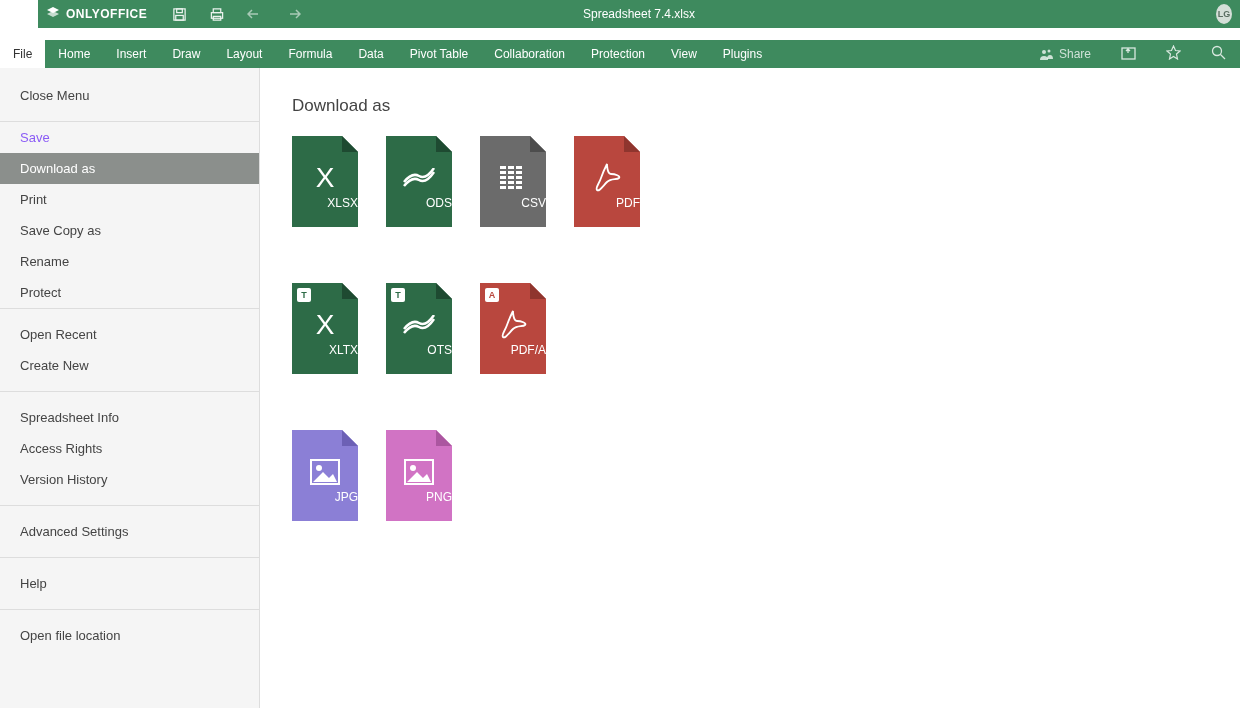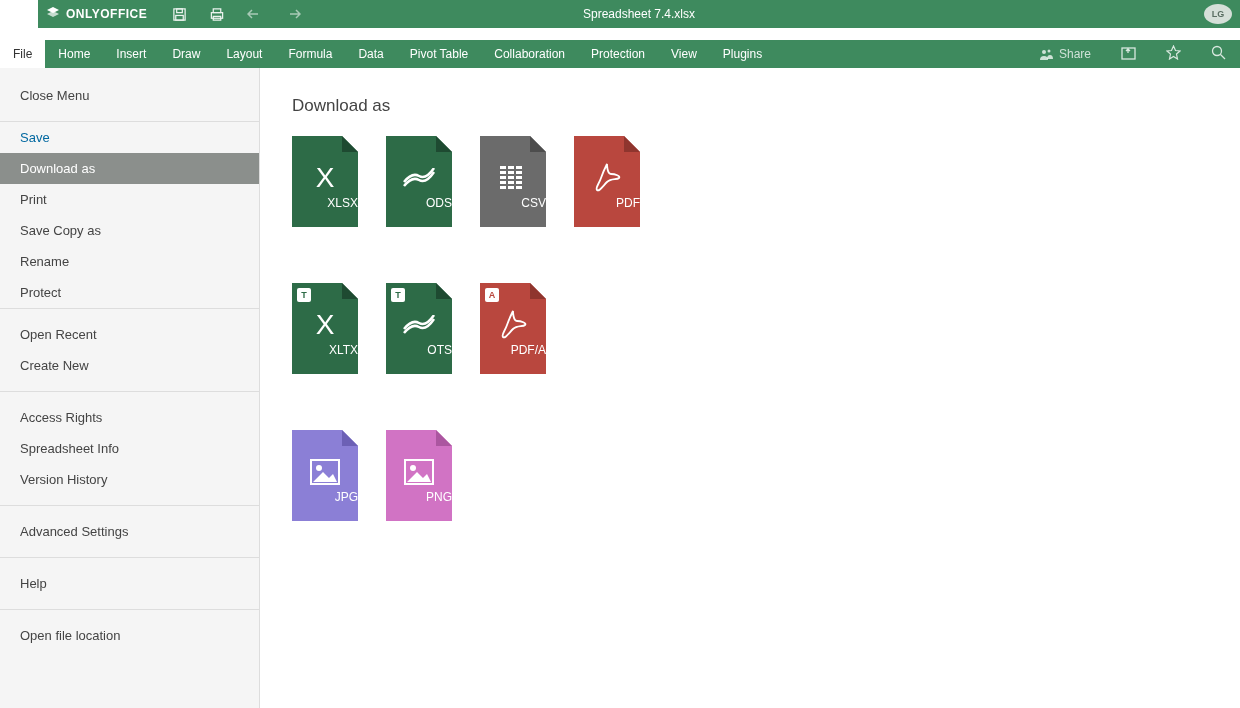--- a/index.html
+++ b/index.html
@@ -2,30 +2,30 @@
 <html><head>
 <meta charset="utf-8">
 <style>
   * { box-sizing: border-box; margin: 0; padding: 0; }
   body { font-family: Arial, Helvetica, sans-serif; font-size: 13px; color: #333; width: 1240px; height: 708px; overflow: hidden; background: #fff; }
   .titlebar { background: #3e8a5e; height: 28px; display: flex; align-items: center; color: #fff; padding: 0 8px; position: relative; margin-left: 38px; }
   .brand { display: flex; align-items: center; gap: 6px; font-weight: bold; font-size: 12px; letter-spacing: 0.5px; }
   .tb-actions { display: flex; gap: 22px; margin-left: 24px; align-items: center; }
   .tb-icon { width: 16px; height: 16px; display: flex; align-items: center; justify-content: center; opacity: 0.9; }
   .doc-title { position: absolute; left: 50%; transform: translateX(-50%); font-size: 12px; }
-  .avatar { margin-left: auto; width: 28px; height: 20px; border-radius: 50%; background: #d5dfd8; color: #5a6e62; font-size: 9px; font-weight: bold; display: flex; align-items: center; justify-content: center; }
+  .avatar { margin-left: auto; width: 16px; height: 20px; border-radius: 50%; background: #d5dfd8; color: #5a6e62; font-size: 9px; font-weight: bold; display: flex; align-items: center; justify-content: center; }
   .menubar { background: #3e8a5e; height: 28px; display: flex; align-items: stretch; color: #fff; margin-top: 12px; }
   .tab { padding: 0 13px; display: flex; align-items: center; font-size: 12px; cursor: pointer; }
   .tab.active { background: #fff; color: #333; }
   .menu-right { margin-left: auto; display: flex; align-items: center; gap: 30px; padding-right: 14px; color: rgba(255,255,255,0.75); }
   .share { display: flex; align-items: center; gap: 5px; font-size: 12px; }
   .main { display: flex; height: calc(708px - 56px); }
   .sidebar { width: 260px; background: #f5f5f5; border-right: 1px solid #ddd; display: flex; flex-direction: column; }
   .side-item { padding: 8px 20px; font-size: 13px; color: #444; cursor: pointer; }
-  .side-item.disabled { color: #0369a1; cursor: default; }
+  .side-item.disabled { color: #8b5cf6; cursor: default; }
   .side-item.selected { background: #8b8f8c; color: #fff; }
   .side-sep { height: 1px; background: #ddd; margin: 0; }
   .side-group:first-child { padding-top: 12px; }
   .side-group { padding: 10px 0; }
   .content { flex: 1; padding: 28px 32px; overflow: auto; }
   .content h1 { font-size: 17px; font-weight: normal; color: #444; margin-bottom: 20px; }
   .tiles { display: flex; flex-wrap: wrap; gap: 28px 28px; max-width: 500px; }
   .tile { width: 66px; height: 91px; position: relative; cursor: pointer; }
   .badge { position: absolute; top: 5px; left: 5px; width: 14px; height: 14px; background: #fff; border-radius: 2px; display: flex; align-items: center; justify-content: center; font-size: 9px; font-weight: bold; }
   .tile-label { position: absolute; bottom: 17px; left: 0; right: 0; text-align: right; color: #fff; font-size: 12px; font-weight: normal; }
@@ -162,22 +162,22 @@
       <div class="side-item"><span>Rename</span></div>
       <div class="side-item"><span>Protect</span></div>
     </div>
     <div class="side-sep"></div>
     <div class="side-group">
       <div class="side-item"><span>Open Recent</span></div>
       <div class="side-item"><span>Create New</span></div>
     </div>
     <div class="side-sep"></div>
     <div class="side-group">
+      <div class="side-item"><span>Spreadsheet Info</span></div>
       <div class="side-item"><span>Access Rights</span></div>
-      <div class="side-item"><span>Spreadsheet Info</span></div>
       <div class="side-item"><span>Version History</span></div>
     </div>
     <div class="side-sep"></div>
     <div class="side-group">
       <div class="side-item"><span>Advanced Settings</span></div>
     </div>
     <div class="side-sep"></div>
     <div class="side-group">
       <div class="side-item"><span>Help</span></div>
     </div>

